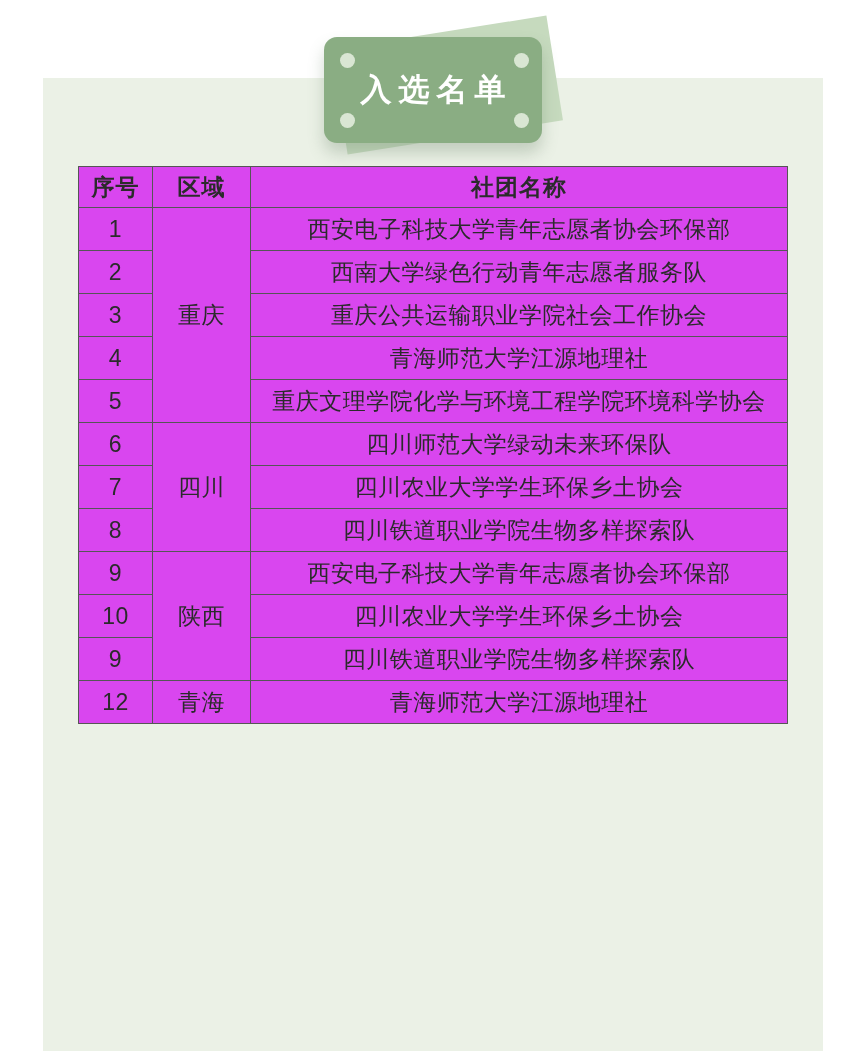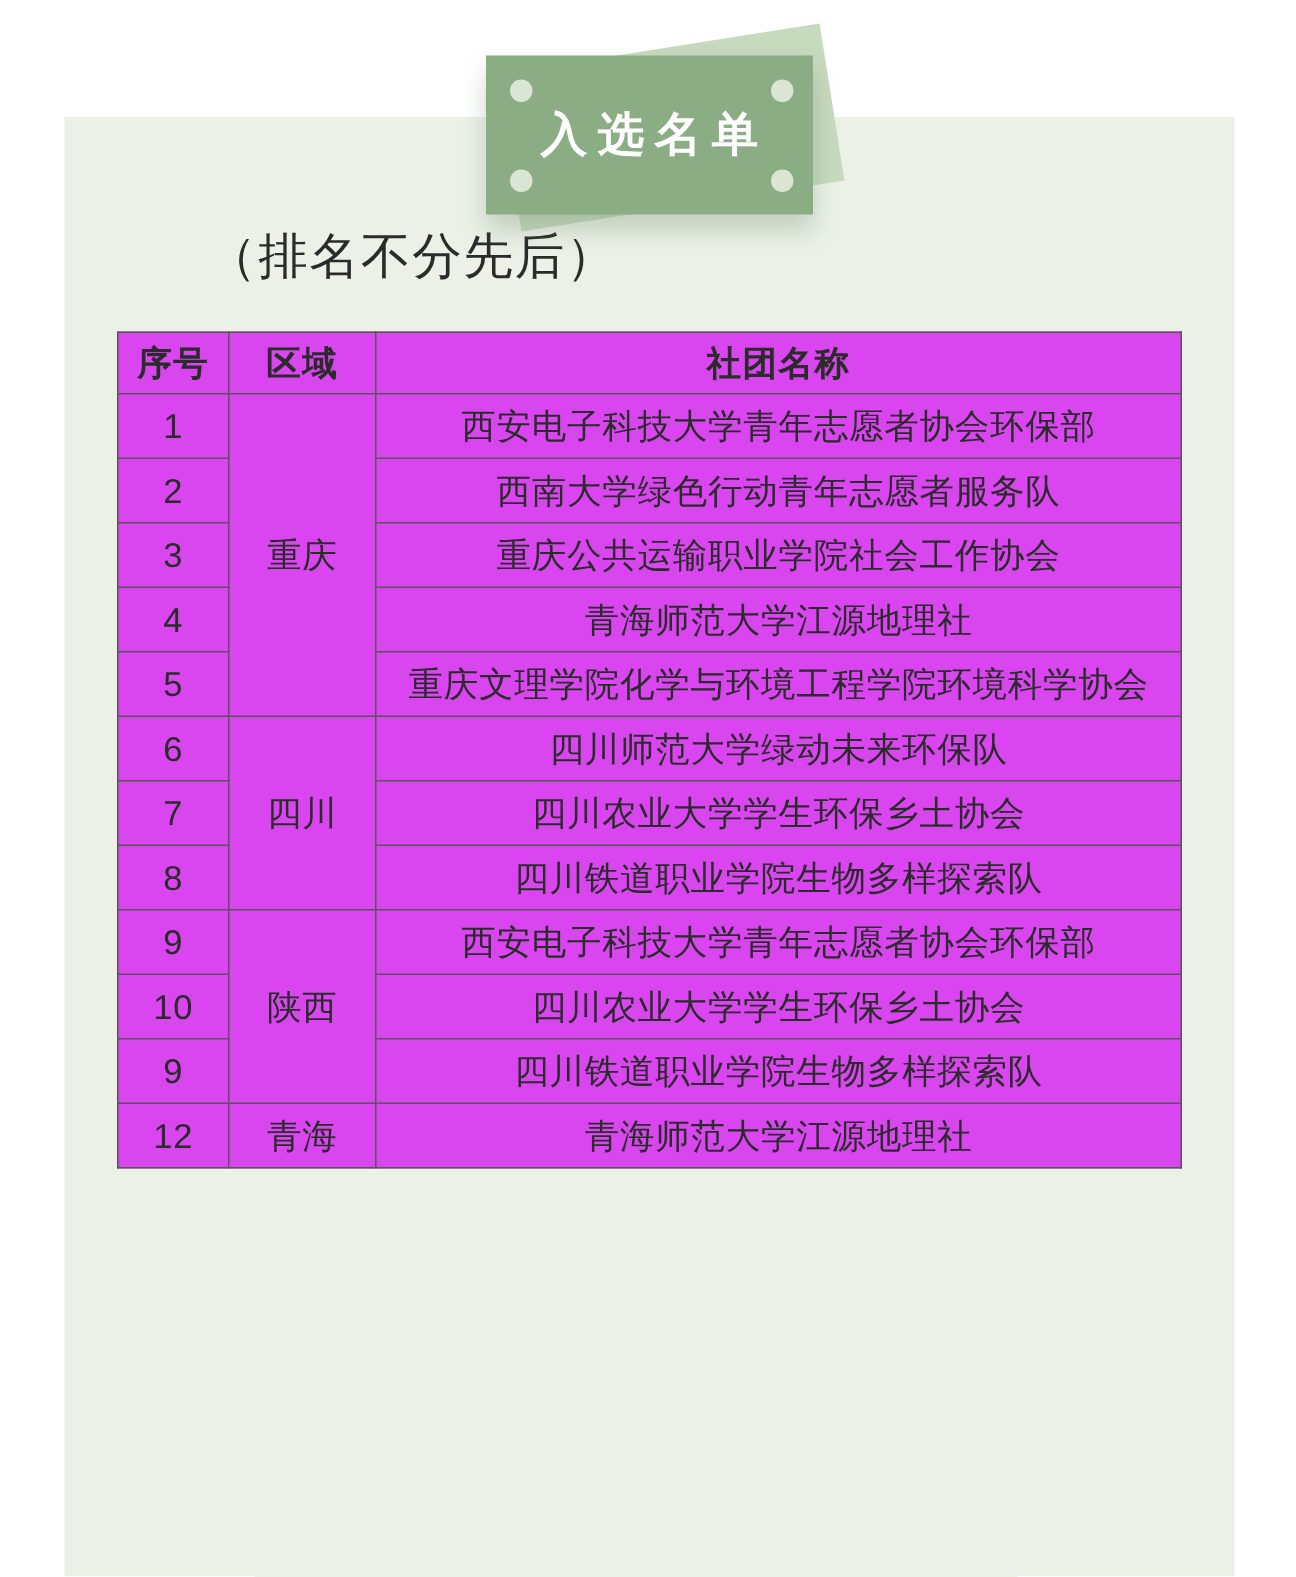--- a/index.html
+++ b/index.html
@@ -41,20 +41,21 @@
   }
   .badge-front {
     position: absolute;
     left: 0; top: 0;
     width: 218px; height: 106px;
     background: var(--badge-front, #8aad83);
     display: flex;
     align-items: center;
     justify-content: center;
     box-shadow: 0 10px 16px rgba(100, 125, 100, 0.30);
+    border-radius: 13px;
   }
   .badge-title {
     color: #ffffff;
     font-size: 31px;
     font-weight: bold;
     letter-spacing: 7px;
     text-indent: 7px;
     white-space: nowrap;
   }
   .dot {
@@ -124,21 +125,20 @@
       <div class="badge-back"></div>
       <div class="badge-front">
         <span class="dot tl"></span>
         <span class="dot tr"></span>
         <span class="dot bl"></span>
         <span class="dot br"></span>
         <span class="badge-title">入选名单</span>
       </div>
     </div>
 
-    <p class="intro note">（排名不分先后）</p>
 
     <table class="roster">
       <colgroup>
         <col style="width:74px">
         <col style="width:98px">
         <col style="width:537px">
       </colgroup>
       <thead>
         <tr>
           <th>序号</th>

